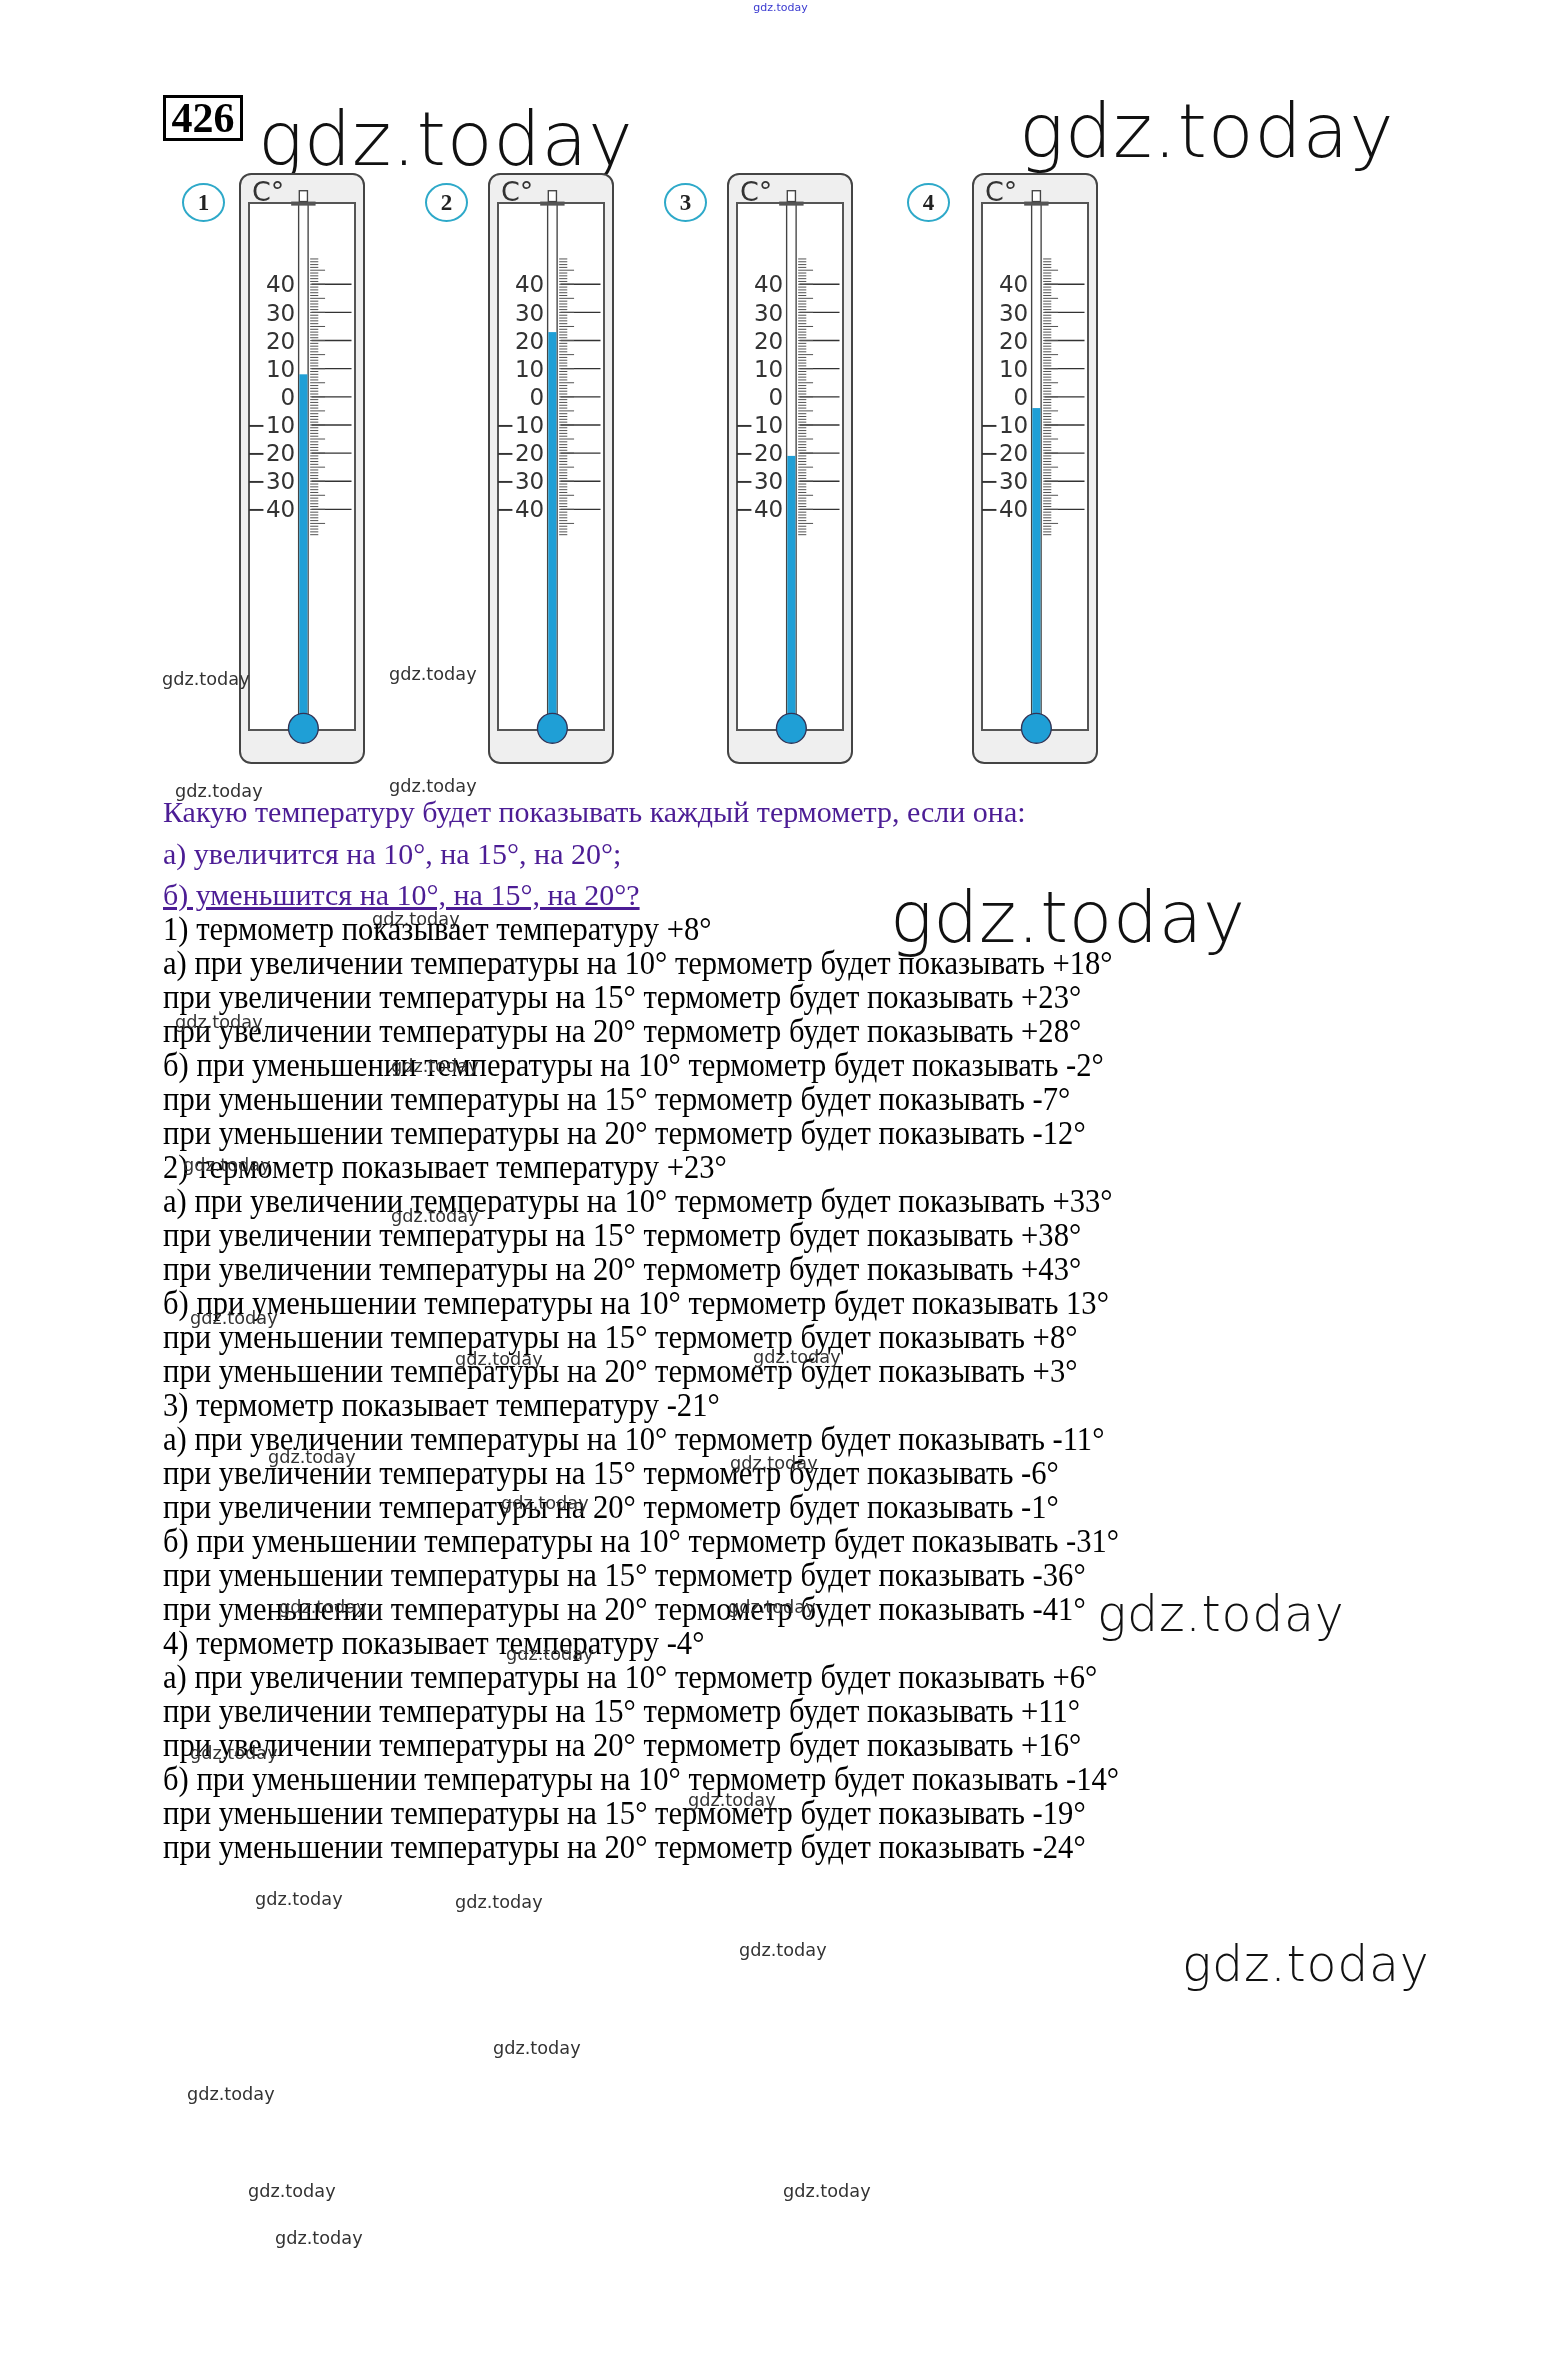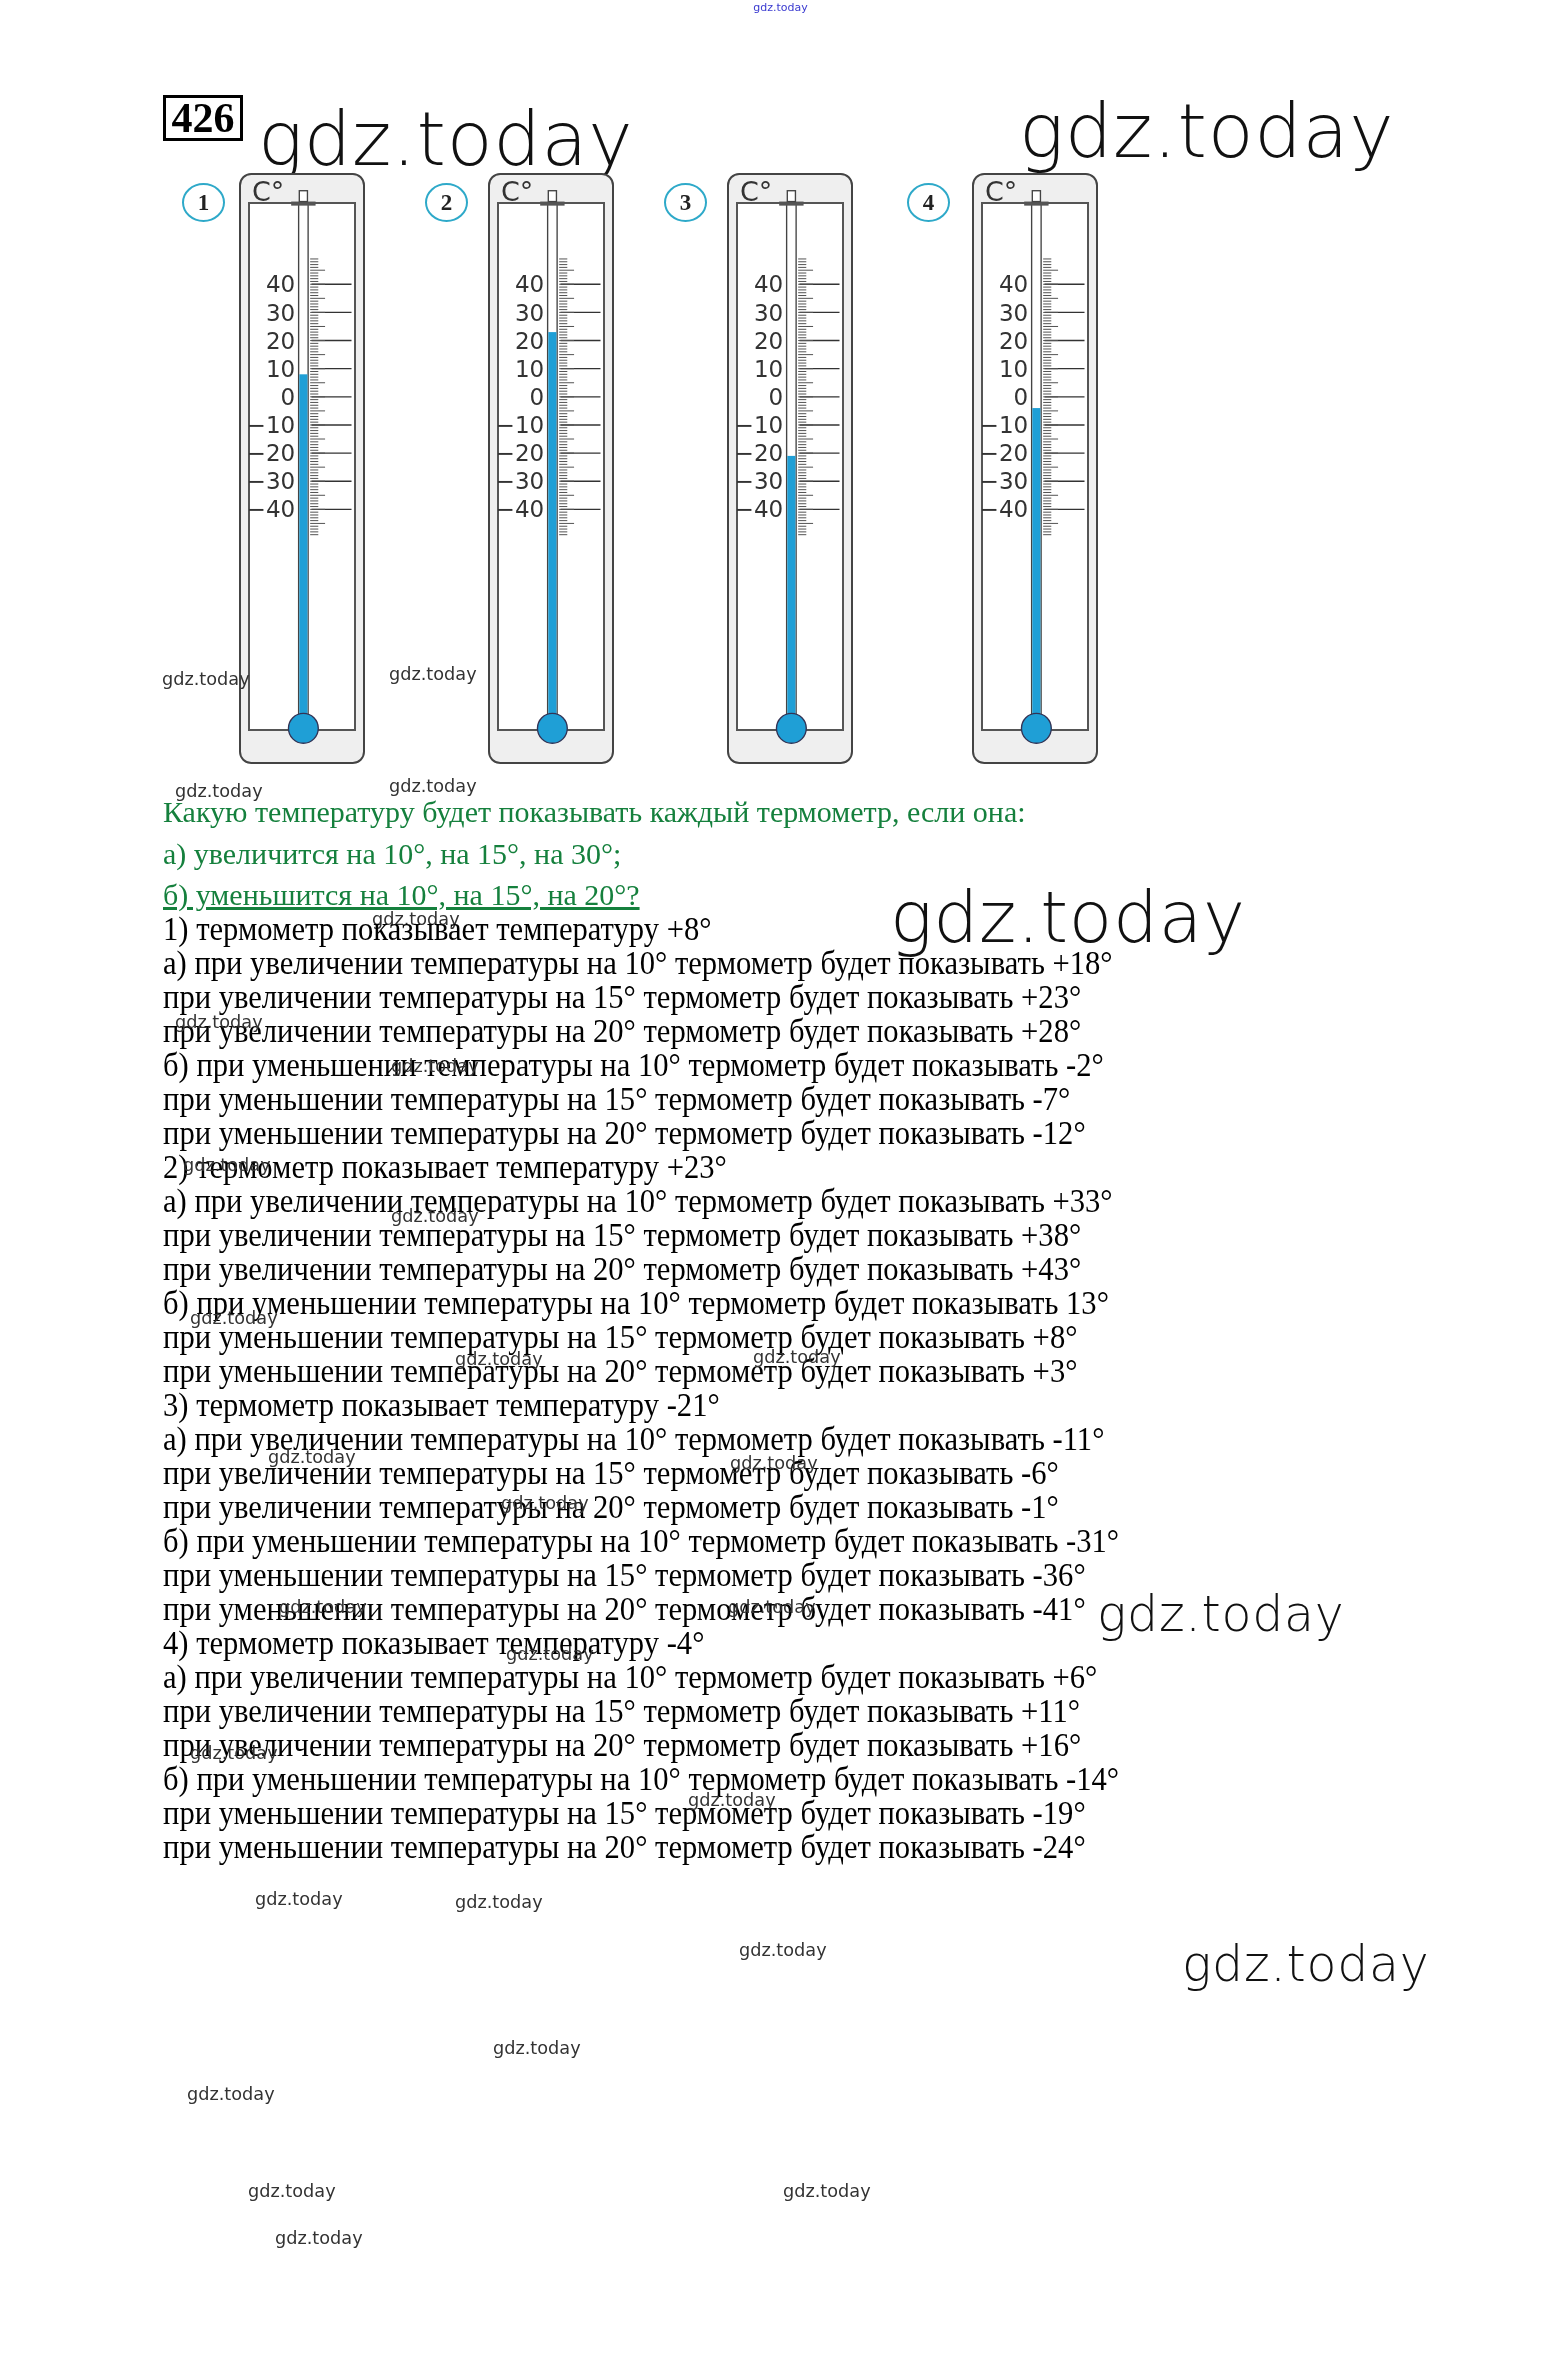--- a/index.html
+++ b/index.html
@@ -7,21 +7,21 @@
   .top-wm { position: absolute; left: 0; width: 1561px; top: 1.4px; text-align: center; font-family: "DejaVu Sans", sans-serif; font-size: 11px; color: #3a3ad0; }
   .task-num { position: absolute; left: 163px; top: 95px; border: 3.4px solid #000; padding: 1.4px 5.4px 0 5.4px; font-family: "Liberation Serif", serif; font-weight: bold; font-size: 42px; line-height: 39px; }
   .wm-big { position: absolute; font-family: "DejaVu Sans", sans-serif; font-weight: 200; color: #111; letter-spacing: 0.7px; }
   .wm-small { position: absolute; font-family: "DejaVu Sans", sans-serif; font-size: 17.7px; color: #333; }
   .thermo-wrap { position: absolute; top: 173px; }
   .badge { position: absolute; width: 39px; height: 35px; border: 2.7px solid #2ea9c9; border-radius: 50%; font-family: "Liberation Serif", serif; font-weight: bold; font-size: 23px; line-height: 35px; text-align: center; color: #222; background: #fff; }
   .frame { position: absolute; width: 126px; height: 591px; border: 2.7px solid #444; border-radius: 12.2px; background: #efefef; box-sizing: border-box; }
   .frame .unit { position: absolute; left: 11px; top: 1.4px; font-family: "DejaVu Sans", sans-serif; font-size: 27px; color: #333; }
   .frame .panel { position: absolute; left: 6.8px; right: 6.8px; top: 27px; bottom: 31px; background: #fff; border: 2px solid #555; }
   .frame svg { position: absolute; left: 0; top: 0; }
-  .question { position: absolute; left: 163px; color: #15803d; font-size: 30px; line-height: 33px; }
+  .question { position: absolute; left: 163px; color: #4c1d95; font-size: 30px; line-height: 33px; }
   .answers { position: absolute; left: 163px; top: 912px; font-size: 34px; line-height: 34px; transform: scaleX(0.9); transform-origin: left top; }
   .answers .line { white-space: nowrap; height: 34px; }
 </style>
 </head>
 <body>
 
 <div class="top-wm">gdz.today</div>
 
 <div class="task-num">426</div>
 
@@ -554,21 +554,21 @@
       </div>
     </div>
   </div>
 
 <div class="wm-small" style="left:162px; top:669px;">gdz.today</div>
 <div class="wm-small" style="left:389px; top:664px;">gdz.today</div>
 <div class="wm-small" style="left:175px; top:781px;">gdz.today</div>
 <div class="wm-small" style="left:389px; top:776px;">gdz.today</div>
 
 <div class="question" style="top:795px;">Какую температуру будет показывать каждый термометр, если она:</div>
-<div class="question" style="top:837px;">а) увеличится на 10°, на 15°, на 30°;</div>
+<div class="question" style="top:837px;">а) увеличится на 10°, на 15°, на 20°;</div>
 <div class="question" style="top:878px;text-decoration:underline;">б) уменьшится на 10°, на 15°, на 20°?</div>
 
 <div class="wm-big" style="left:890px; top:876px; font-size:71px;">gdz.today</div>
 <div class="wm-small" style="left:372px; top:909px;">gdz.today</div>
 
 <div class="answers" id="answers">
     <div class="line">1) термометр показывает температуру +8°</div>
     <div class="line">а)  при увеличении температуры на 10° термометр будет показывать +18°</div>
     <div class="line">при увеличении температуры на 15° термометр будет показывать +23°</div>
     <div class="line">при увеличении температуры на 20° термометр будет показывать +28°</div>

